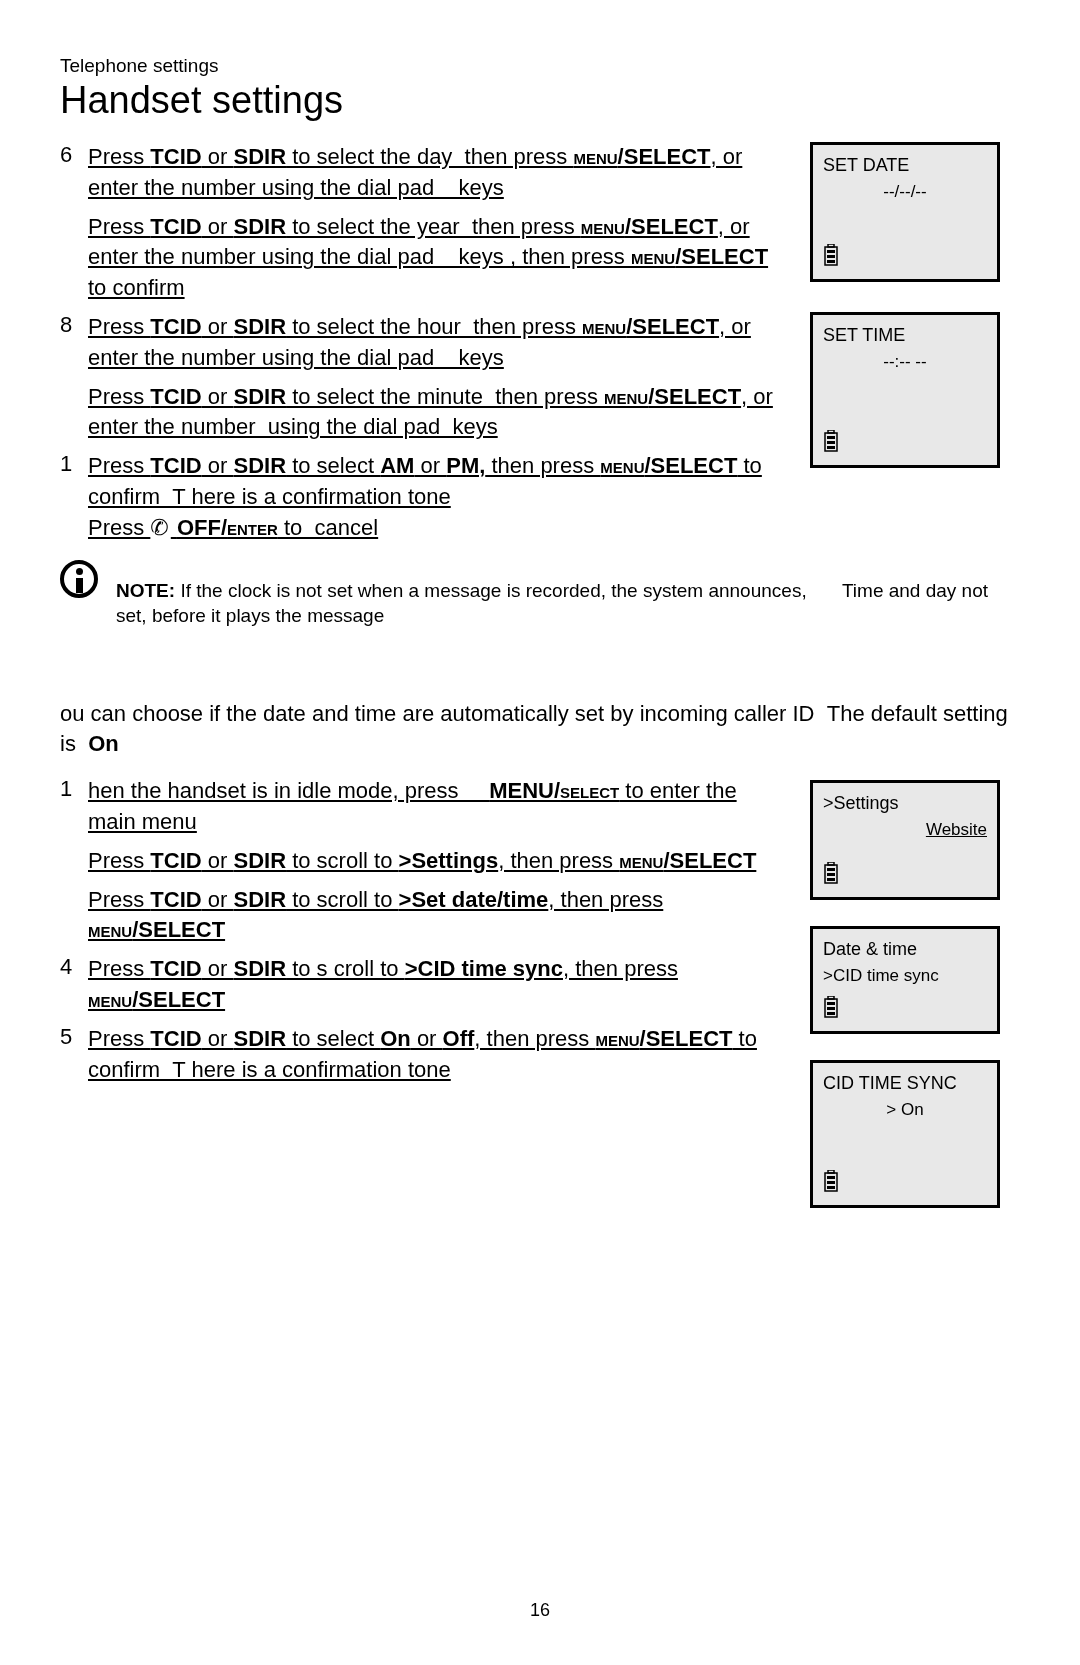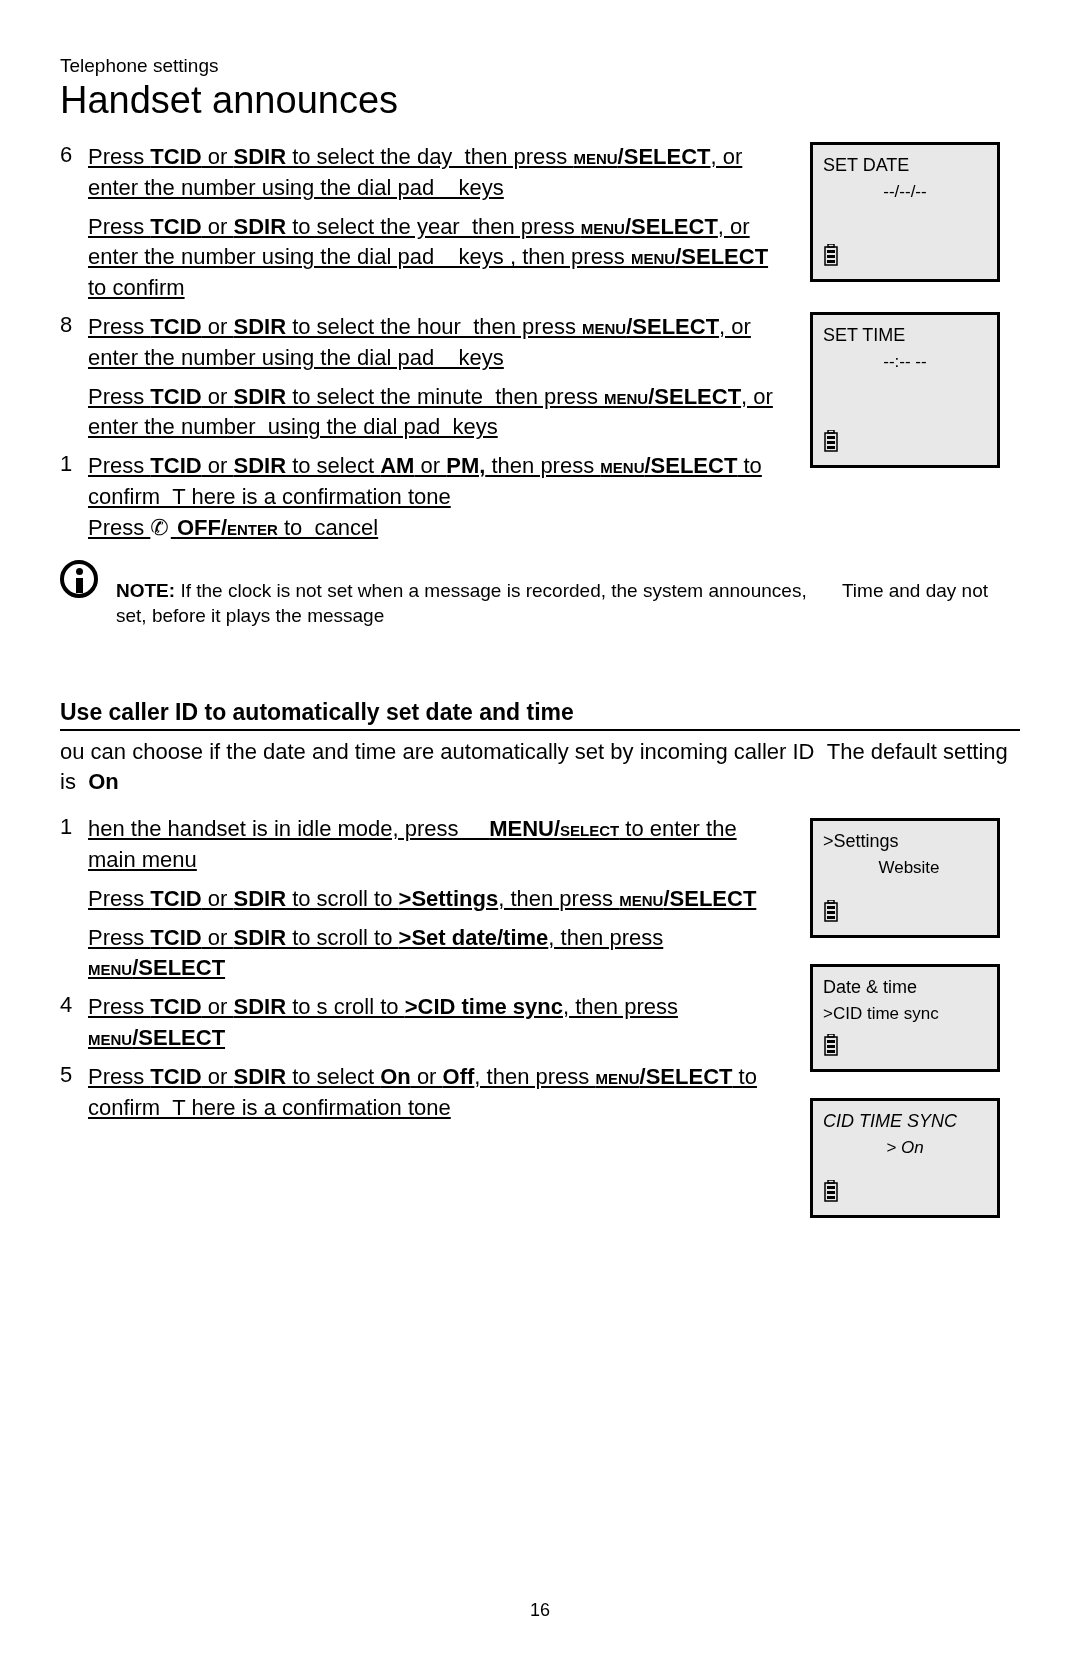--- a/index.html
+++ b/index.html
@@ -139,21 +139,21 @@
     transform: rotate(0deg);
     margin-right: 2px;
   }
 </style>
 </head>
 <body>
 
 <div class="page">
 
   <div class="header-small">Telephone settings</div>
-  <div class="header-large">Handset announces</div>
+  <div class="header-large">Handset settings</div>
 
   <div class="columns">
     <div class="left">
       <ol class="steps" id="s1-steps">
           <li>
             <div class="step-num">6</div>
             <div class="step-body">Press <b>TCID</b> or <b>SDIR</b> to select the day&nbsp;&nbsp;then press <b><span style="font-variant:small-caps">menu</span>/SELECT</b>, or enter the number using the dial pad&nbsp;&nbsp;&nbsp;&nbsp;keys</div>
           </li>
           <li>
             <div class="step-num"></div>
@@ -200,21 +200,20 @@
   </div>
 
   <div class="note-row">
     <div class="info-icon"></div>
     <div class="note-text">
       <span class="bold">NOTE:</span><span> If the clock is not set when a message is recorded, the system announces, </span><span style="margin-left:30px">Time and day not set,</span><span> before it plays the message</span>
     </div>
   </div>
 
   <div class="section2">
-    <div class="subhead">Use caller ID to automatically set date and time</div>
     <div class="intro" id="s2-intro">ou can choose if the date and time are automatically set by incoming caller ID&nbsp;&nbsp;The default setting is&nbsp;&nbsp;<b>On</b></div>
     <div class="columns">
       <div class="left">
         <ol class="steps" id="s2-steps">
             <li>
               <div class="step-num">1</div>
               <div class="step-body">hen the handset is in idle mode, press&nbsp;&nbsp;&nbsp;&nbsp;&nbsp;<b>MENU/<span style="font-variant:small-caps">select</span></b> to enter the main menu</div>
             </li>
             <li>
               <div class="step-num"></div>
@@ -230,41 +229,41 @@
             </li>
             <li>
               <div class="step-num">5</div>
               <div class="step-body">Press <b>TCID</b> or <b>SDIR</b> to select <b>On</b> or <b>Off</b>, then press <b><span style="font-variant:small-caps">menu</span>/SELECT</b> to confirm&nbsp;&nbsp;T here is a confirmation tone</div>
             </li>
           </ol>
       </div>
       <div class="right" id="s2-lcds" style="margin-top:4px">
           <div class="lcd" style="height: 120px;">
             <div>&gt;Settings</div>
-            <div class="line2" style="text-align: center; padding-left: 8px;">Website</div>
+            <div class="line2" style="text-align: right; padding-left: 8px; text-decoration: underline;">Website</div>
             <div class="bat"><svg width="16" height="22" viewBox="0 0 16 22">
                 <rect x="5" y="0" width="6" height="3" fill="none" stroke="#000" stroke-width="1.5"></rect>
                 <rect x="2" y="3" width="12" height="18" fill="none" stroke="#000" stroke-width="1.5"></rect>
                 <rect x="4" y="6" width="8" height="3" fill="#000"></rect>
                 <rect x="4" y="11" width="8" height="3" fill="#000"></rect>
                 <rect x="4" y="16" width="8" height="3" fill="#000"></rect>
               </svg></div>
           </div>
           <div class="lcd" style="height: 108px;">
             <div> Date &amp; time</div>
             <div class="line2" style="text-align: left;">&gt;CID time sync</div>
             <div class="bat"><svg width="16" height="22" viewBox="0 0 16 22">
                 <rect x="5" y="0" width="6" height="3" fill="none" stroke="#000" stroke-width="1.5"></rect>
                 <rect x="2" y="3" width="12" height="18" fill="none" stroke="#000" stroke-width="1.5"></rect>
                 <rect x="4" y="6" width="8" height="3" fill="#000"></rect>
                 <rect x="4" y="11" width="8" height="3" fill="#000"></rect>
                 <rect x="4" y="16" width="8" height="3" fill="#000"></rect>
               </svg></div>
           </div>
-          <div class="lcd" style="height: 120px; font-style: italic;">
+          <div class="lcd" style="height: 148px;">
             <div> CID TIME SYNC</div>
             <div class="line2" style="text-align: center;">&gt; On</div>
             <div class="bat"><svg width="16" height="22" viewBox="0 0 16 22">
                 <rect x="5" y="0" width="6" height="3" fill="none" stroke="#000" stroke-width="1.5"></rect>
                 <rect x="2" y="3" width="12" height="18" fill="none" stroke="#000" stroke-width="1.5"></rect>
                 <rect x="4" y="6" width="8" height="3" fill="#000"></rect>
                 <rect x="4" y="11" width="8" height="3" fill="#000"></rect>
                 <rect x="4" y="16" width="8" height="3" fill="#000"></rect>
               </svg></div>
           </div>

